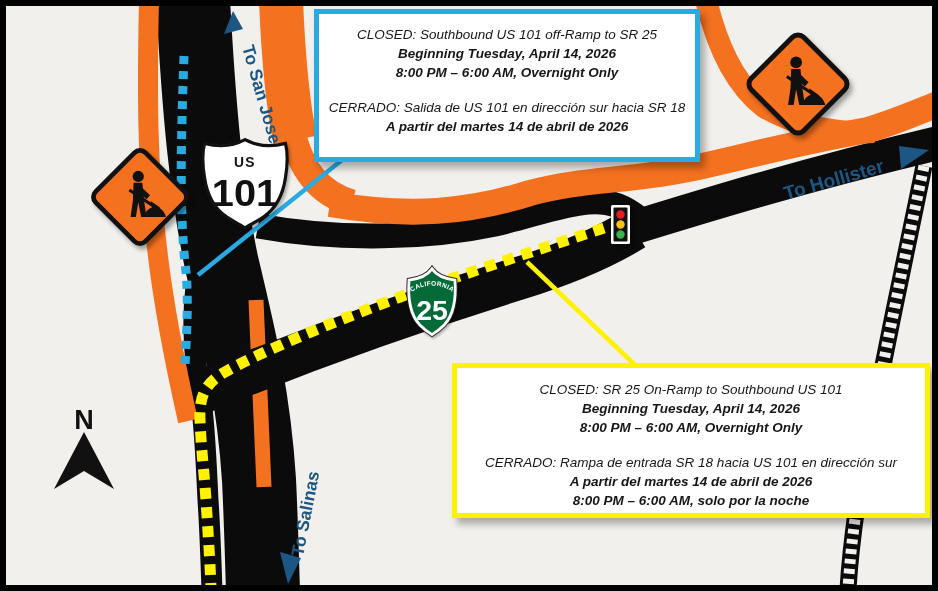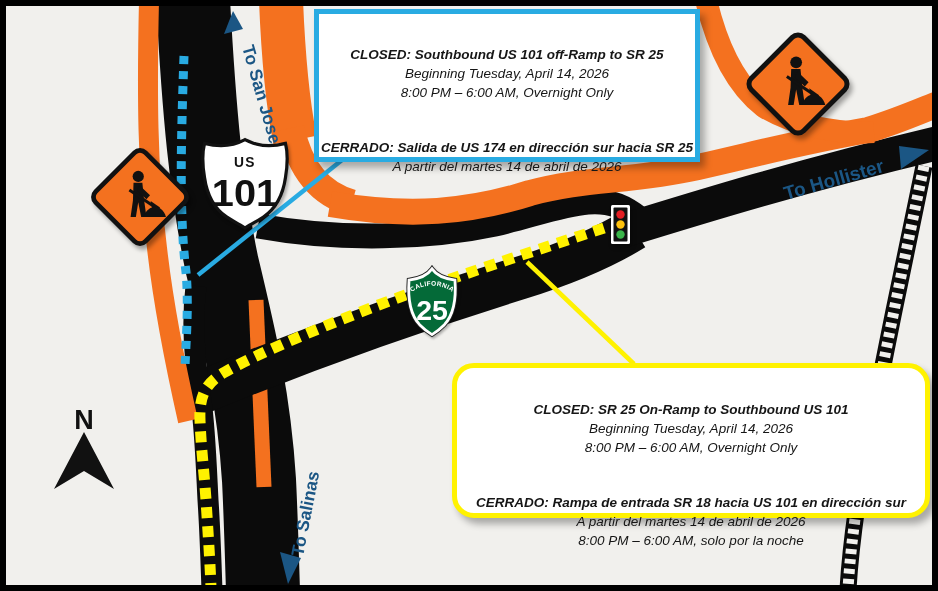--- a/index.html
+++ b/index.html
@@ -4,25 +4,25 @@
 <style>
   html,body{margin:0;padding:0;background:#ffffff;}
   .stage{position:relative;width:938px;height:591px;overflow:hidden;background:#F1F0ED;
          font-family:"Liberation Sans",sans-serif;}
   .map-svg{position:absolute;left:0;top:0;}
   .shadow{filter:drop-shadow(3px 4px 2.5px rgba(0,0,0,.35));}
   .soft-shadow{filter:drop-shadow(2px 3px 2px rgba(0,0,0,.28));}
   .callout{position:absolute;background:#ffffff;border:5px solid;text-align:center;
            font-style:italic;font-size:13.5px;line-height:19px;color:#161616;
            box-shadow:5px 6px 7px rgba(0,0,0,.30);}
-  .callout .c-title{font-weight:700;white-space:nowrap;margin-top:20px;}
-  .callout .c-line{white-space:nowrap;}
+  .callout .c-title{font-weight:400;white-space:nowrap;}
+  .callout .c-line{white-space:nowrap;font-weight:bold;}
   .callout .c-gap{height:16px;}
   .callout-blue{border-color:#29ABE2;left:314px;top:9px;width:376px;height:132px;padding-top:11px;}
-  .callout-yellow{border-color:#FFF200;left:452px;top:363px;width:468px;height:133px;padding-top:12px;border-radius:22px;}
+  .callout-yellow{border-color:#FFF200;left:452px;top:363px;width:468px;height:133px;padding-top:12px;}
   .svg-label{font-weight:700;}
 </style>
 </head>
 <body>
 
 <div class="stage">
 
 <svg class="map-svg" width="938" height="591" viewBox="0 0 938 591">
   <defs>
     <g id="workerSign">
@@ -110,21 +110,21 @@
   </g>
 
   <rect x="3" y="3" width="932" height="585" fill="none" stroke="#000000" stroke-width="6"></rect>
 </svg>
 
 <div class="callout callout-blue">
   <div class="c-title">CLOSED: Southbound US 101 off-Ramp to SR 25</div>
   <div class="c-line">Beginning Tuesday, April 14, 2026</div>
   <div class="c-line">8:00 PM – 6:00 AM, Overnight Only</div>
   <div class="c-gap"></div>
-  <div class="c-title">CERRADO: Salida de US 174 en dirección sur hacia SR 25</div>
+  <div class="c-title">CERRADO: Salida de US 101 en dirección sur hacia SR 18</div>
   <div class="c-line">A partir del martes 14 de abril de 2026</div>
 </div>
 
 <div class="callout callout-yellow">
   <div class="c-title">CLOSED: SR 25 On-Ramp to Southbound US 101</div>
   <div class="c-line">Beginning Tuesday, April 14, 2026</div>
   <div class="c-line">8:00 PM – 6:00 AM, Overnight Only</div>
   <div class="c-gap"></div>
   <div class="c-title">CERRADO: Rampa de entrada SR 18 hacia US 101 en dirección sur</div>
   <div class="c-line">A partir del martes 14 de abril de 2026</div>

